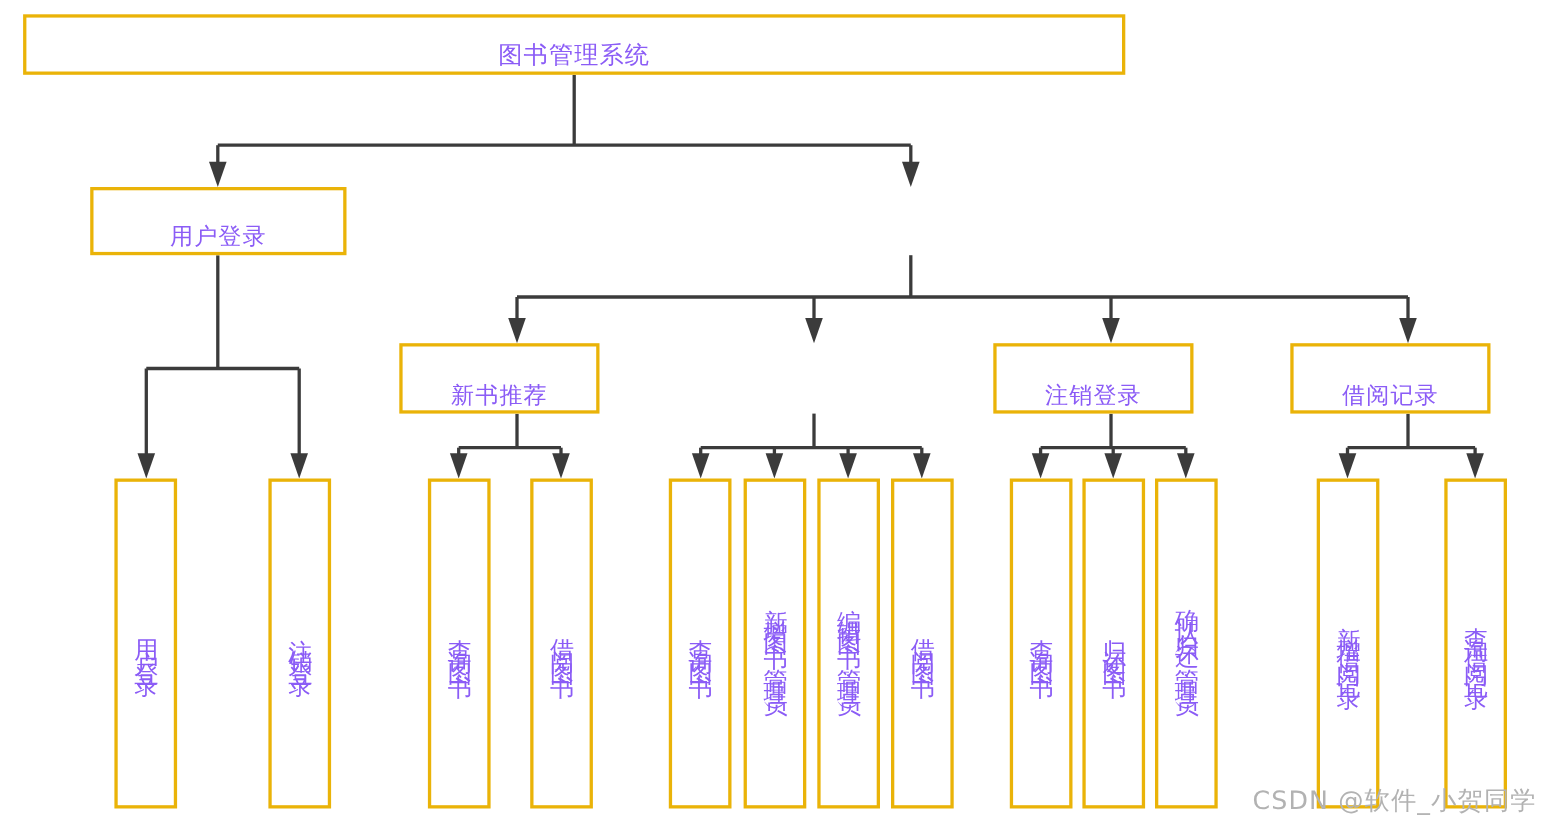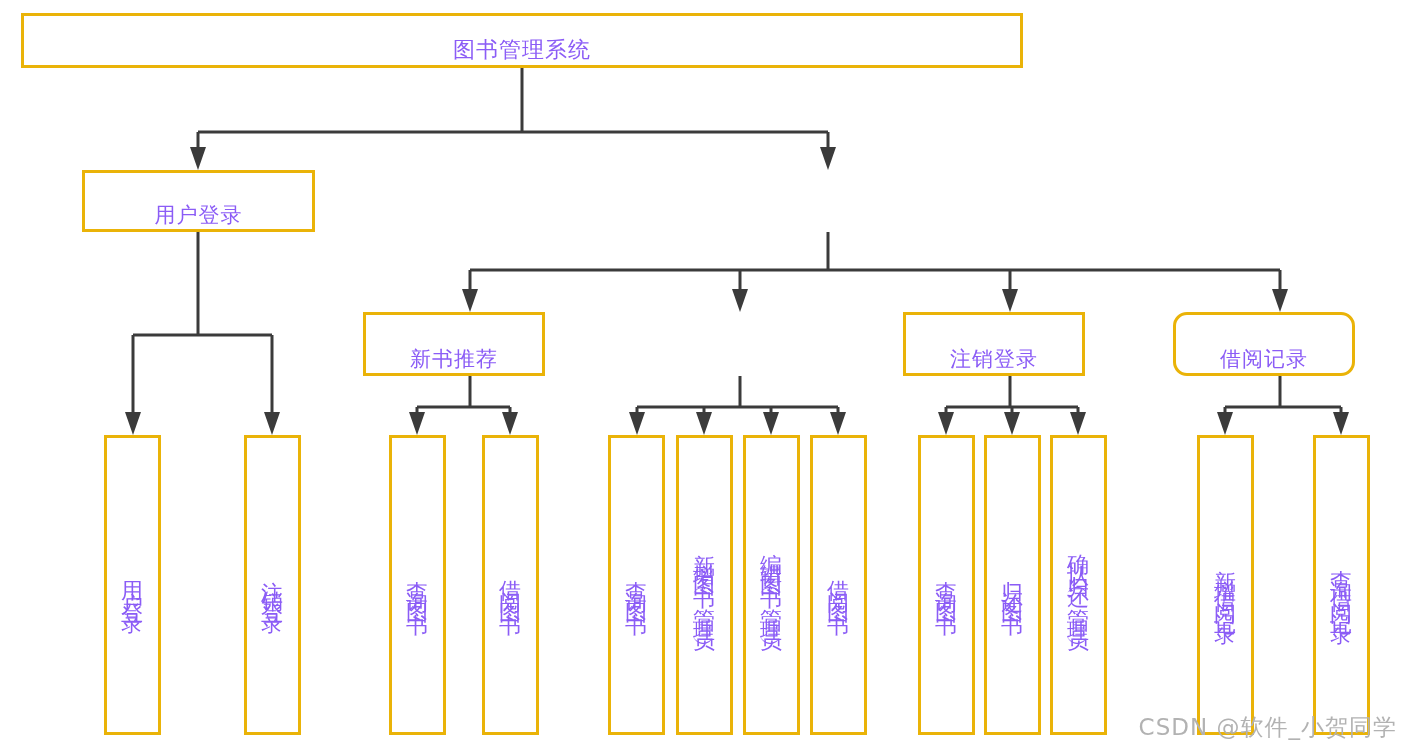--- a/index.html
+++ b/index.html
@@ -32,21 +32,21 @@
     white-space: nowrap;
   }
   .root-box   { left: 21px;  top: 13px;  width: 1002px; height: 55px; font-size: 22px; }
   .l2-box     { height: 62px; width: 233px; top: 170px; }
   .l2-user    { left: 82px;  }
   .l2-mgmt    { left: 712px; }
   .l3-box     { height: 64px; width: 182px; top: 312px; }
   .l3-a { left: 363px;  }
   .l3-b { left: 633px;  }
   .l3-c { left: 903px;  }
-  .l3-d { left: 1173px; border-radius: 14px; }
+  .l3-d { left: 1173px; }
   .leaf {
     top: 435px;
     width: 57px;
     height: 300px;
     writing-mode: vertical-rl;
     font-size: 22px;
     letter-spacing: 11px;
     line-height: 51px;
     white-space: normal;
   }

